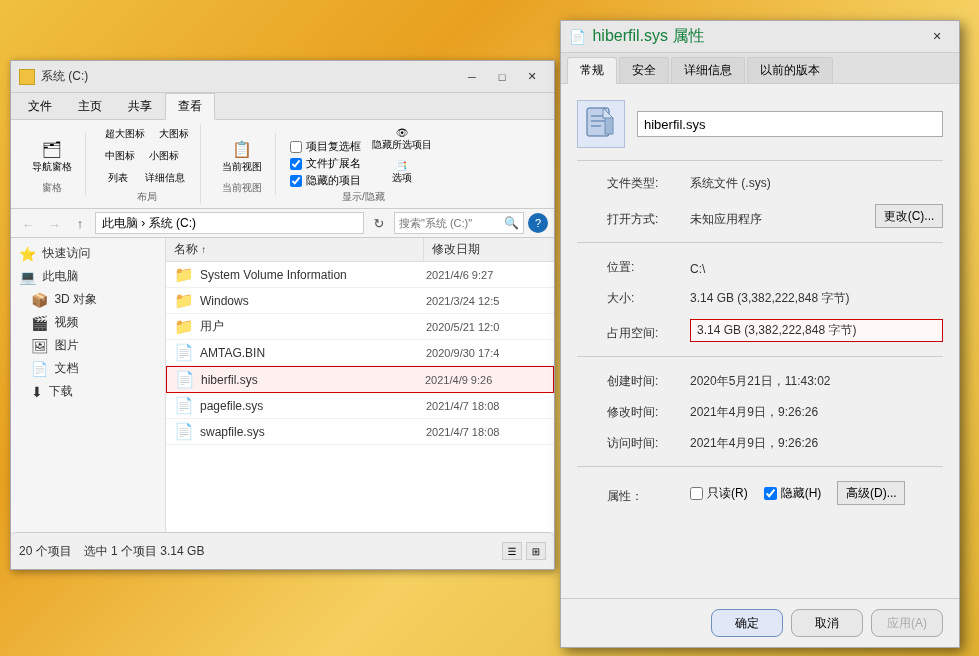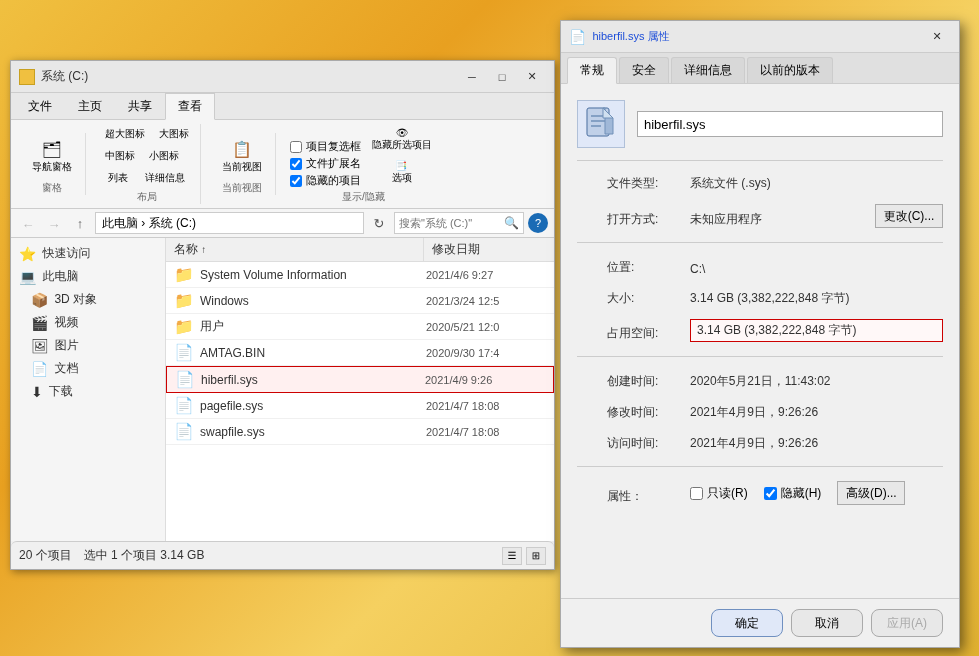--- a/index.html
+++ b/index.html
@@ -267,21 +267,21 @@
       gap: 6px;
     }
     .file-item.selected-highlight {
       background: #fff0f0;
       border: 1px solid #cc0000;
     }
     .file-icon { font-size: 16px; min-width: 20px; }
     .file-name { flex: 1; }
     .file-date { width: 120px; color: #555; font-size: 11px; }
     .status-bar {
-      height: 28px;
+      height: 37px;
       background: #f0f0f0;
       border-top: 1px solid #ccc;
       display: flex;
       align-items: center;
       padding: 0 8px;
       font-size: 12px;
       color: #333;
       gap: 12px;
       border-radius: 6px;
     }
@@ -323,22 +323,22 @@
       align-items: center;
       padding: 0 8px;
       border-bottom: 1px solid #ccc;
     }
     .props-title-icon {
       font-size: 14px;
       margin-right: 6px;
     }
     .props-title-text {
       flex: 1;
-      font-size: 11px;
-      color: #1d4ed8;
+      font-size: 16px;
+      color: #15803d;
     }
     .props-tabs {
       display: flex;
       background: #e0e0e0;
       border-bottom: 1px solid #ccc;
       padding: 4px 6px 0;
       gap: 2px;
     }
     .props-tab {
       padding: 4px 12px;

